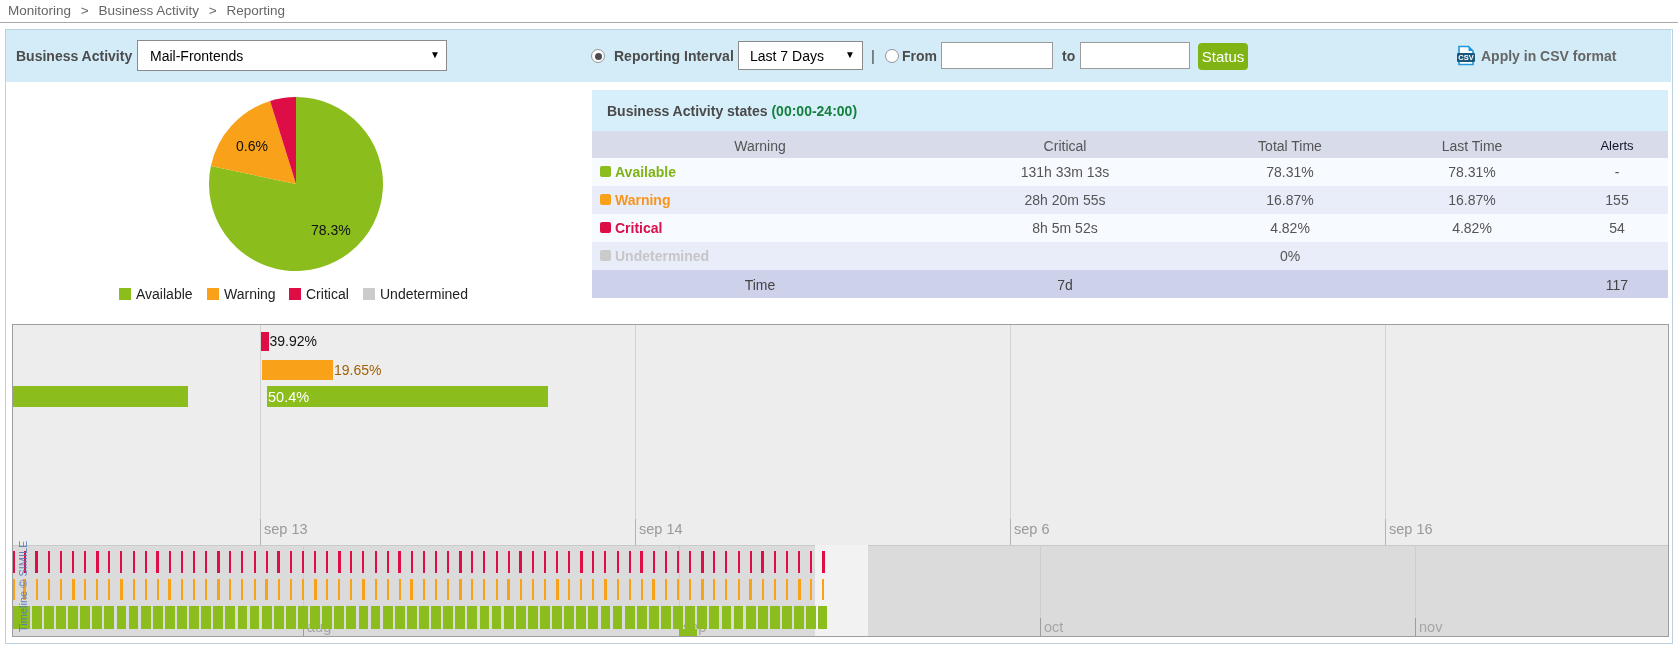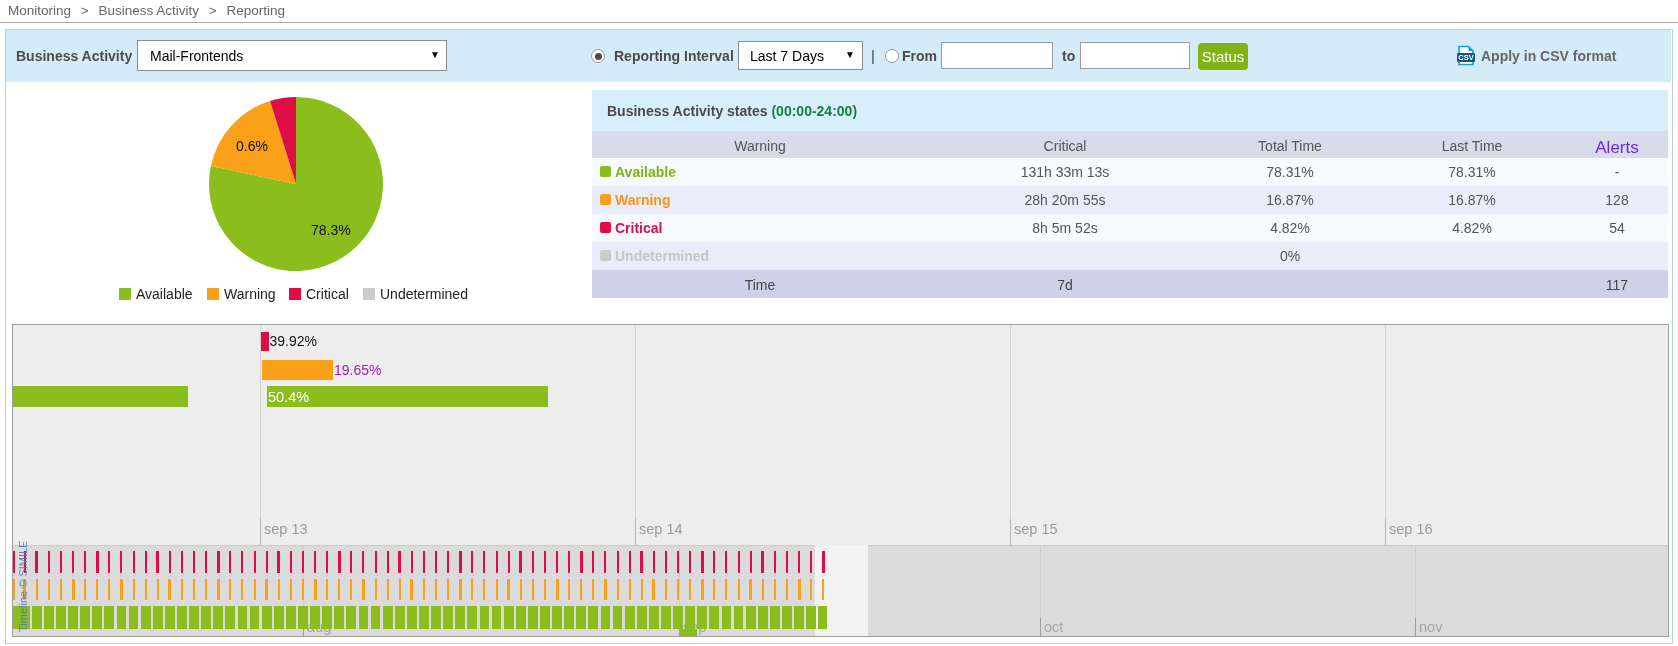--- a/index.html
+++ b/index.html
@@ -55,33 +55,33 @@
 <div class="abs" style="left:592px;top:158px;width:1076px;height:28px;background:#f7faff;"></div>
 <div class="abs" style="left:592px;top:186px;width:1076px;height:28px;background:#e9edfa;"></div>
 <div class="abs" style="left:592px;top:214px;width:1076px;height:28px;background:#f7faff;"></div>
 <div class="abs" style="left:592px;top:242px;width:1076px;height:28px;background:#e9edfa;"></div>
 <div class="abs" style="left:592px;top:270px;width:1076px;height:28px;background:#cdd1ea;"></div>
 <div class="abs b" style="left:607px;top:103px;font-size:14px;color:#4a4a4a;">Business Activity states <span style="color:#15803d;">(00:00-24:00)</span></div>
 <div class="abs" style="left:760px;top:138px;transform:translateX(-50%);font-size:14px;color:#555;">Warning</div>
 <div class="abs" style="left:1065px;top:138px;transform:translateX(-50%);font-size:14px;color:#555;">Critical</div>
 <div class="abs" style="left:1290px;top:138px;transform:translateX(-50%);font-size:14px;color:#555;">Total Time</div>
 <div class="abs" style="left:1472px;top:138px;transform:translateX(-50%);font-size:14px;color:#555;">Last Time</div>
-<div class="abs" style="left:1617px;top:138px;transform:translateX(-50%);font-size:17px;color:#6d28d9;">Alerts</div>
+<div class="abs" style="left:1617px;top:138px;transform:translateX(-50%);font-size:13px;color:#0f172a;">Alerts</div>
 <div class="abs" style="left:600px;top:166px;width:11px;height:11px;background:#8bbd1d;border-radius:2px;"></div>
 <div class="abs b" style="left:615px;top:164px;font-size:14px;color:#7fb315;">Available</div>
 <div class="abs" style="left:1065px;top:164px;transform:translateX(-50%);font-size:14px;color:#555;">131h 33m 13s</div>
 <div class="abs" style="left:1290px;top:164px;transform:translateX(-50%);font-size:14px;color:#555;">78.31%</div>
 <div class="abs" style="left:1472px;top:164px;transform:translateX(-50%);font-size:14px;color:#555;">78.31%</div>
 <div class="abs" style="left:1617px;top:164px;transform:translateX(-50%);font-size:14px;color:#555;">-</div>
 <div class="abs" style="left:600px;top:194px;width:11px;height:11px;background:#f9a118;border-radius:2px;"></div>
 <div class="abs b" style="left:615px;top:192px;font-size:14px;color:#f6951d;">Warning</div>
 <div class="abs" style="left:1065px;top:192px;transform:translateX(-50%);font-size:14px;color:#555;">28h 20m 55s</div>
 <div class="abs" style="left:1290px;top:192px;transform:translateX(-50%);font-size:14px;color:#555;">16.87%</div>
 <div class="abs" style="left:1472px;top:192px;transform:translateX(-50%);font-size:14px;color:#555;">16.87%</div>
-<div class="abs" style="left:1617px;top:192px;transform:translateX(-50%);font-size:14px;color:#555;">128</div>
+<div class="abs" style="left:1617px;top:192px;transform:translateX(-50%);font-size:14px;color:#555;">155</div>
 <div class="abs" style="left:600px;top:222px;width:11px;height:11px;background:#df0d45;border-radius:2px;"></div>
 <div class="abs b" style="left:615px;top:220px;font-size:14px;color:#d8104c;">Critical</div>
 <div class="abs" style="left:1065px;top:220px;transform:translateX(-50%);font-size:14px;color:#555;">8h 5m 52s</div>
 <div class="abs" style="left:1290px;top:220px;transform:translateX(-50%);font-size:14px;color:#555;">4.82%</div>
 <div class="abs" style="left:1472px;top:220px;transform:translateX(-50%);font-size:14px;color:#555;">4.82%</div>
 <div class="abs" style="left:1617px;top:220px;transform:translateX(-50%);font-size:14px;color:#555;">54</div>
 <div class="abs" style="left:600px;top:250px;width:11px;height:11px;background:#cbcbcb;border-radius:2px;"></div>
 <div class="abs b" style="left:615px;top:248px;font-size:14px;color:#c6c6c6;">Undetermined</div>
 <div class="abs" style="left:1290px;top:248px;transform:translateX(-50%);font-size:14px;color:#555;">0%</div>
 <div class="abs" style="left:760px;top:277px;transform:translateX(-50%);font-size:14px;color:#444;">Time</div>
@@ -91,41 +91,41 @@
 <div class="abs" style="left:13px;top:545px;width:1655px;height:91px;background:#dbdbdb;border-top:1px solid #c9c9c9;box-sizing:border-box;"></div>
 <div class="abs" style="left:815px;top:545px;width:53px;height:91px;background:#f2f2f2;"></div>
 <div class="abs" style="left:260px;top:325px;width:1px;height:220px;background:#d3d3d3;"></div>
 <div class="abs" style="left:260px;top:519px;width:1px;height:26px;background:#b3b3b3;"></div>
 <div class="abs" style="left:264px;top:521px;font-size:14.5px;color:#999;">sep 13</div>
 <div class="abs" style="left:635px;top:325px;width:1px;height:220px;background:#d3d3d3;"></div>
 <div class="abs" style="left:635px;top:519px;width:1px;height:26px;background:#b3b3b3;"></div>
 <div class="abs" style="left:639px;top:521px;font-size:14.5px;color:#999;">sep 14</div>
 <div class="abs" style="left:1010px;top:325px;width:1px;height:220px;background:#d3d3d3;"></div>
 <div class="abs" style="left:1010px;top:519px;width:1px;height:26px;background:#b3b3b3;"></div>
-<div class="abs" style="left:1014px;top:521px;font-size:14.5px;color:#999;">sep 15</div>
+<div class="abs" style="left:1014px;top:521px;font-size:14.5px;color:#999;">sep 6</div>
 <div class="abs" style="left:1385px;top:325px;width:1px;height:220px;background:#d3d3d3;"></div>
 <div class="abs" style="left:1385px;top:519px;width:1px;height:26px;background:#b3b3b3;"></div>
 <div class="abs" style="left:1389px;top:521px;font-size:14.5px;color:#999;">sep 16</div>
 <div class="abs" style="left:303px;top:545px;width:1px;height:91px;background:#cdcdcd;"></div>
 <div class="abs" style="left:303px;top:618px;width:1px;height:18px;background:#9d9d9d;"></div>
 <div class="abs" style="left:307px;top:619px;font-size:14.5px;color:#a5a5a5;">aug</div>
 <div class="abs" style="left:679px;top:545px;width:1px;height:91px;background:#cdcdcd;"></div>
 <div class="abs" style="left:679px;top:618px;width:1px;height:18px;background:#9d9d9d;"></div>
 <div class="abs" style="left:683px;top:619px;font-size:14.5px;color:#a5a5a5;">sep</div>
 <div class="abs" style="left:1040px;top:545px;width:1px;height:91px;background:#cdcdcd;"></div>
 <div class="abs" style="left:1040px;top:618px;width:1px;height:18px;background:#9d9d9d;"></div>
 <div class="abs" style="left:1044px;top:619px;font-size:14.5px;color:#a5a5a5;">oct</div>
 <div class="abs" style="left:1415px;top:545px;width:1px;height:91px;background:#cdcdcd;"></div>
 <div class="abs" style="left:1415px;top:618px;width:1px;height:18px;background:#9d9d9d;"></div>
 <div class="abs" style="left:1419px;top:619px;font-size:14.5px;color:#a5a5a5;">nov</div>
 <div class="abs" style="left:13px;top:386px;width:174.5px;height:20.5px;background:#8bbd1d;"></div>
 <div class="abs" style="left:260.5px;top:332px;width:8.5px;height:19px;background:#df0d45;"></div>
 <div class="abs" style="left:269.5px;top:333px;font-size:14px;color:#111;">39.92%</div>
 <div class="abs" style="left:261.5px;top:359.5px;width:71px;height:20.5px;background:#f9a118;"></div>
-<div class="abs" style="left:334px;top:362px;font-size:14px;color:#a21caf;">19.65%</div>
+<div class="abs" style="left:334px;top:362px;font-size:14px;color:#a16207;">19.65%</div>
 <div class="abs" style="left:267px;top:386px;width:281px;height:21px;background:#8bbd1d;"></div>
 <div class="abs" style="left:268px;top:389px;font-size:14.5px;color:#fff;">50.4%</div>
 <div class="abs" style="left:13.0px;top:551px;width:2px;height:22px;background:#df0d45;"></div>
 <div class="abs" style="left:23.6px;top:551px;width:2px;height:22px;background:#df0d45;"></div>
 <div class="abs" style="left:35.2px;top:551px;width:3px;height:22px;background:#df0d45;"></div>
 <div class="abs" style="left:47.8px;top:551px;width:2px;height:22px;background:#df0d45;"></div>
 <div class="abs" style="left:59.9px;top:551px;width:2px;height:22px;background:#df0d45;"></div>
 <div class="abs" style="left:72.0px;top:551px;width:2px;height:22px;background:#df0d45;"></div>
 <div class="abs" style="left:84.1px;top:551px;width:2px;height:22px;background:#df0d45;"></div>
 <div class="abs" style="left:95.7px;top:551px;width:3px;height:22px;background:#df0d45;"></div>

